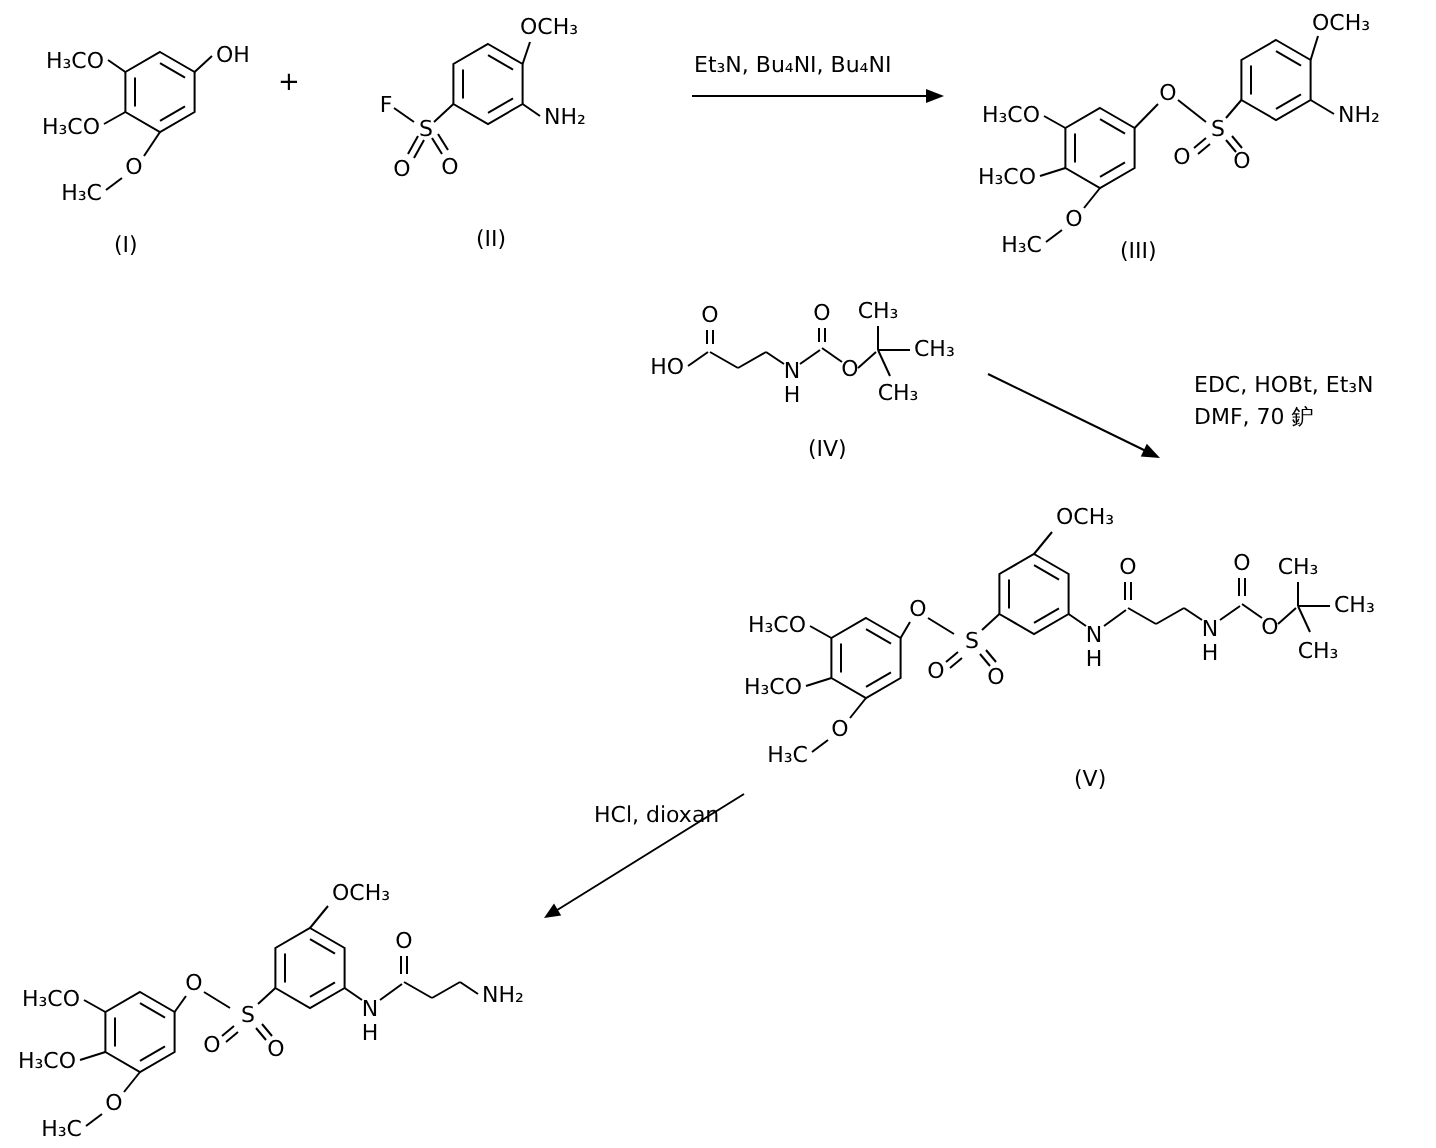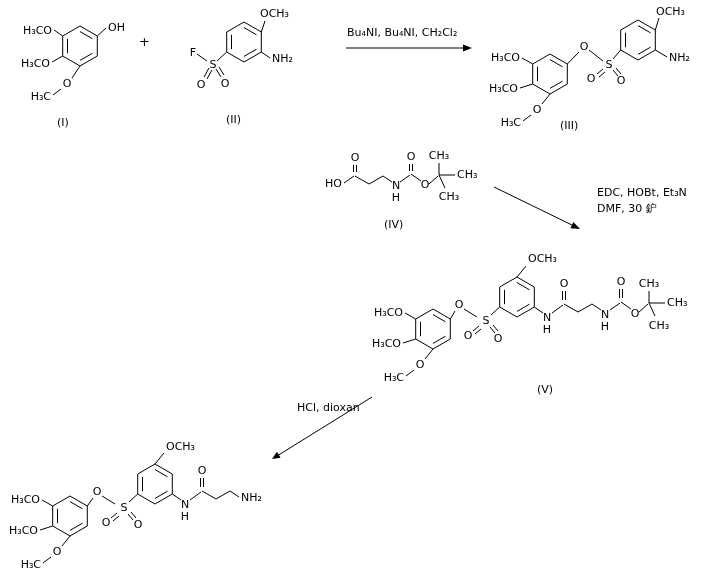--- a/index.html
+++ b/index.html
@@ -69,23 +69,23 @@
       <g>
         <text x="80" y="13" text-anchor="start">OCH₃</text>
         <text x="92" y="58" text-anchor="start">NH₂</text>
         <text x="33" y="64" text-anchor="middle">S</text>
         <text x="13" y="52" text-anchor="middle">F</text>
         <text x="21" y="84" text-anchor="middle">O</text>
         <text x="45" y="83" text-anchor="middle">O</text>
       </g>
     </svg>
   </div>
-  <div class="clabel" style="left:226px;top:113px">(II)</div>
-
-  <div class="cond" style="left:347px;top:26px">Bu₄NI, Bu₄NI, CH₂Cl₂</div>
+  <div class="clabel" style="left:238px;top:113px">(II)</div>
+
+  <div class="cond" style="left:347px;top:26px">Et₃N, Bu₄NI, Bu₄NI</div>
   <div class="abs" style="left:344px;top:40px">
     <svg width="132" height="16">
       <g>
         <line x1="2" y1="8" x2="119" y2="8"></line>
         <polygon class="ah" points="128,8 119,4.5 119,11.5"></polygon>
       </g>
     </svg>
   </div>
 
   <div class="abs" style="left:470px;top:0px">
@@ -147,32 +147,32 @@
         <text x="73" y="43" text-anchor="middle">N</text>
         <text x="73" y="55" text-anchor="middle">H</text>
         <text x="88" y="14" text-anchor="middle">O</text>
         <text x="102" y="42" text-anchor="middle">O</text>
         <text x="116" y="13" text-anchor="middle">CH₃</text>
         <text x="134" y="32" text-anchor="start">CH₃</text>
         <text x="126" y="54" text-anchor="middle">CH₃</text>
       </g>
     </svg>
   </div>
-  <div class="clabel" style="left:384px;top:218px">(IV)</div>
+  <div class="clabel" style="left:404px;top:218px">(IV)</div>
 
   <div class="abs" style="left:490px;top:183px">
     <svg width="100" height="56">
       <g>
         <line x1="4" y1="4" x2="84" y2="43"></line>
         <polygon class="ah" points="90,46 80.4,45.2 83.4,38.9"></polygon>
       </g>
     </svg>
   </div>
   <div class="cond" style="left:597px;top:186px">EDC, HOBt, Et₃N</div>
-  <div class="cond" style="left:597px;top:201px">DMF, 30 鈩</div>
+  <div class="cond" style="left:597px;top:201px">DMF, 70 鈩</div>
 
   <div class="abs" style="left:345px;top:242px">
     <svg width="372" height="148">
       <g>
         <use href="#benz" x="152" y="35"></use>
         <use href="#benz" x="68" y="67"></use>
         <line x1="172" y1="35" x2="181" y2="24"></line>
         <line x1="189.3" y1="65" x2="198" y2="71"></line>
         <line x1="207" y1="71" x2="218" y2="63"></line>
         <line x1="217.5" y1="49" x2="217.5" y2="58"></line>

